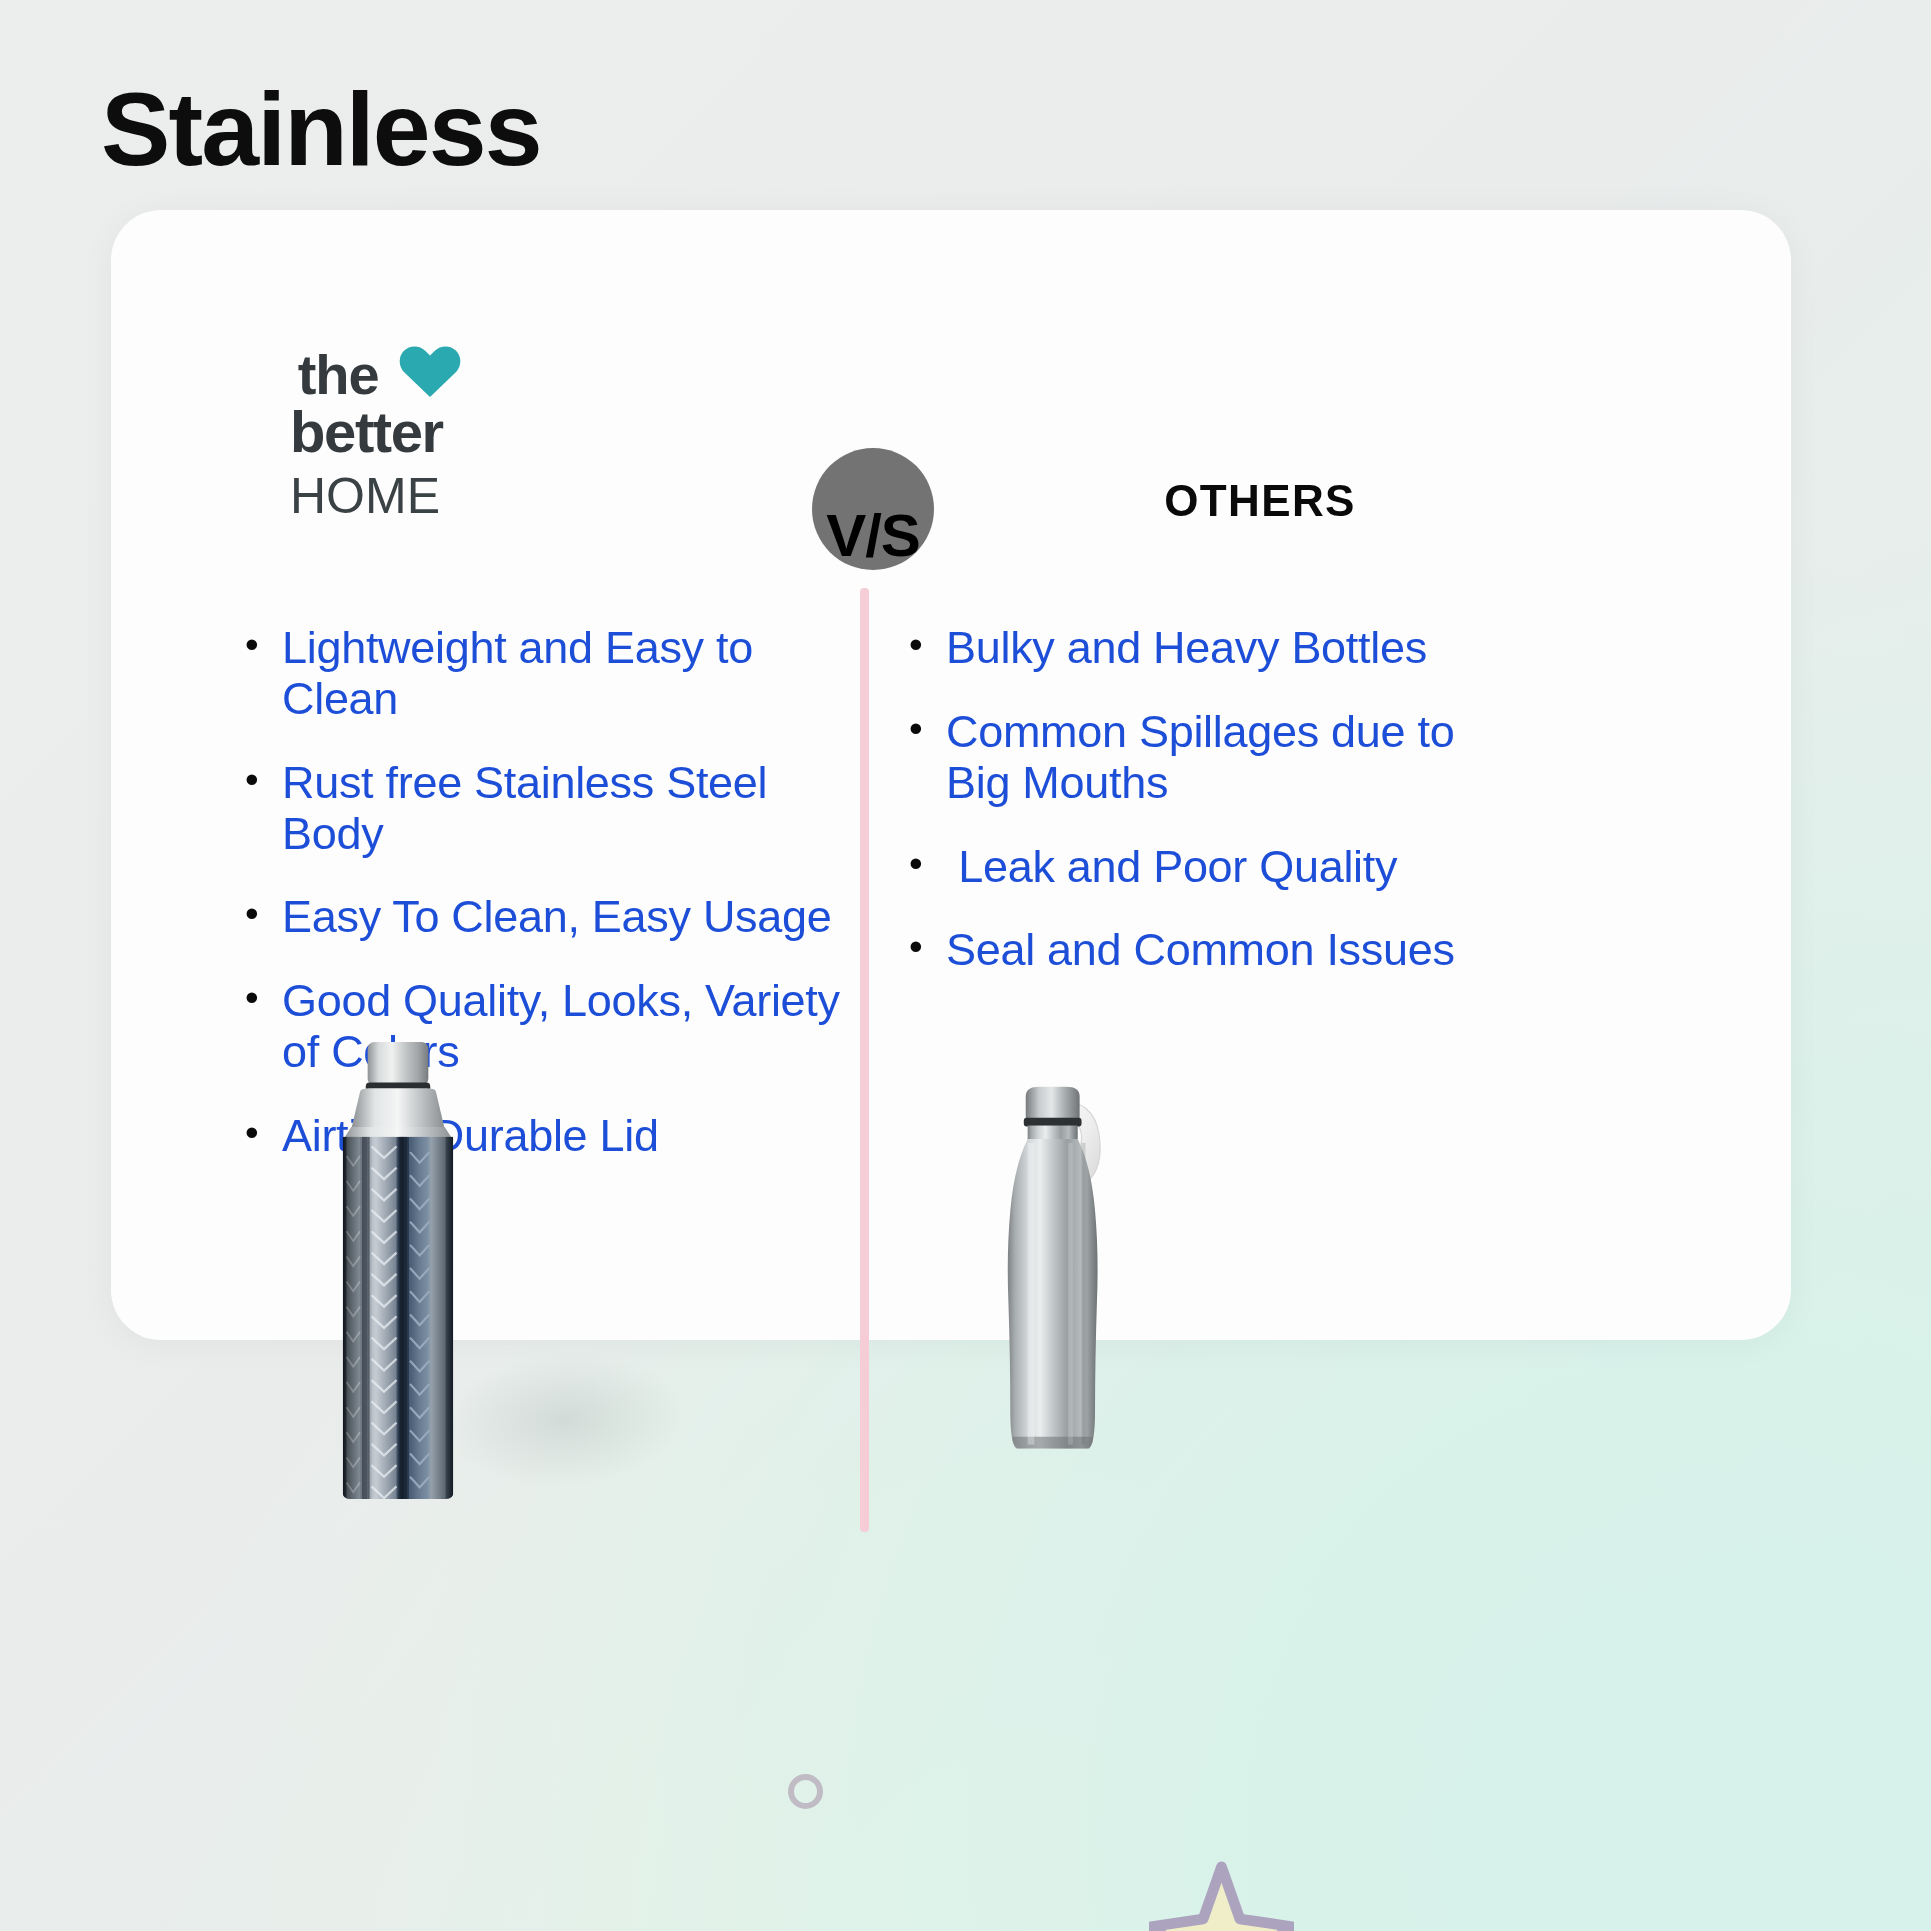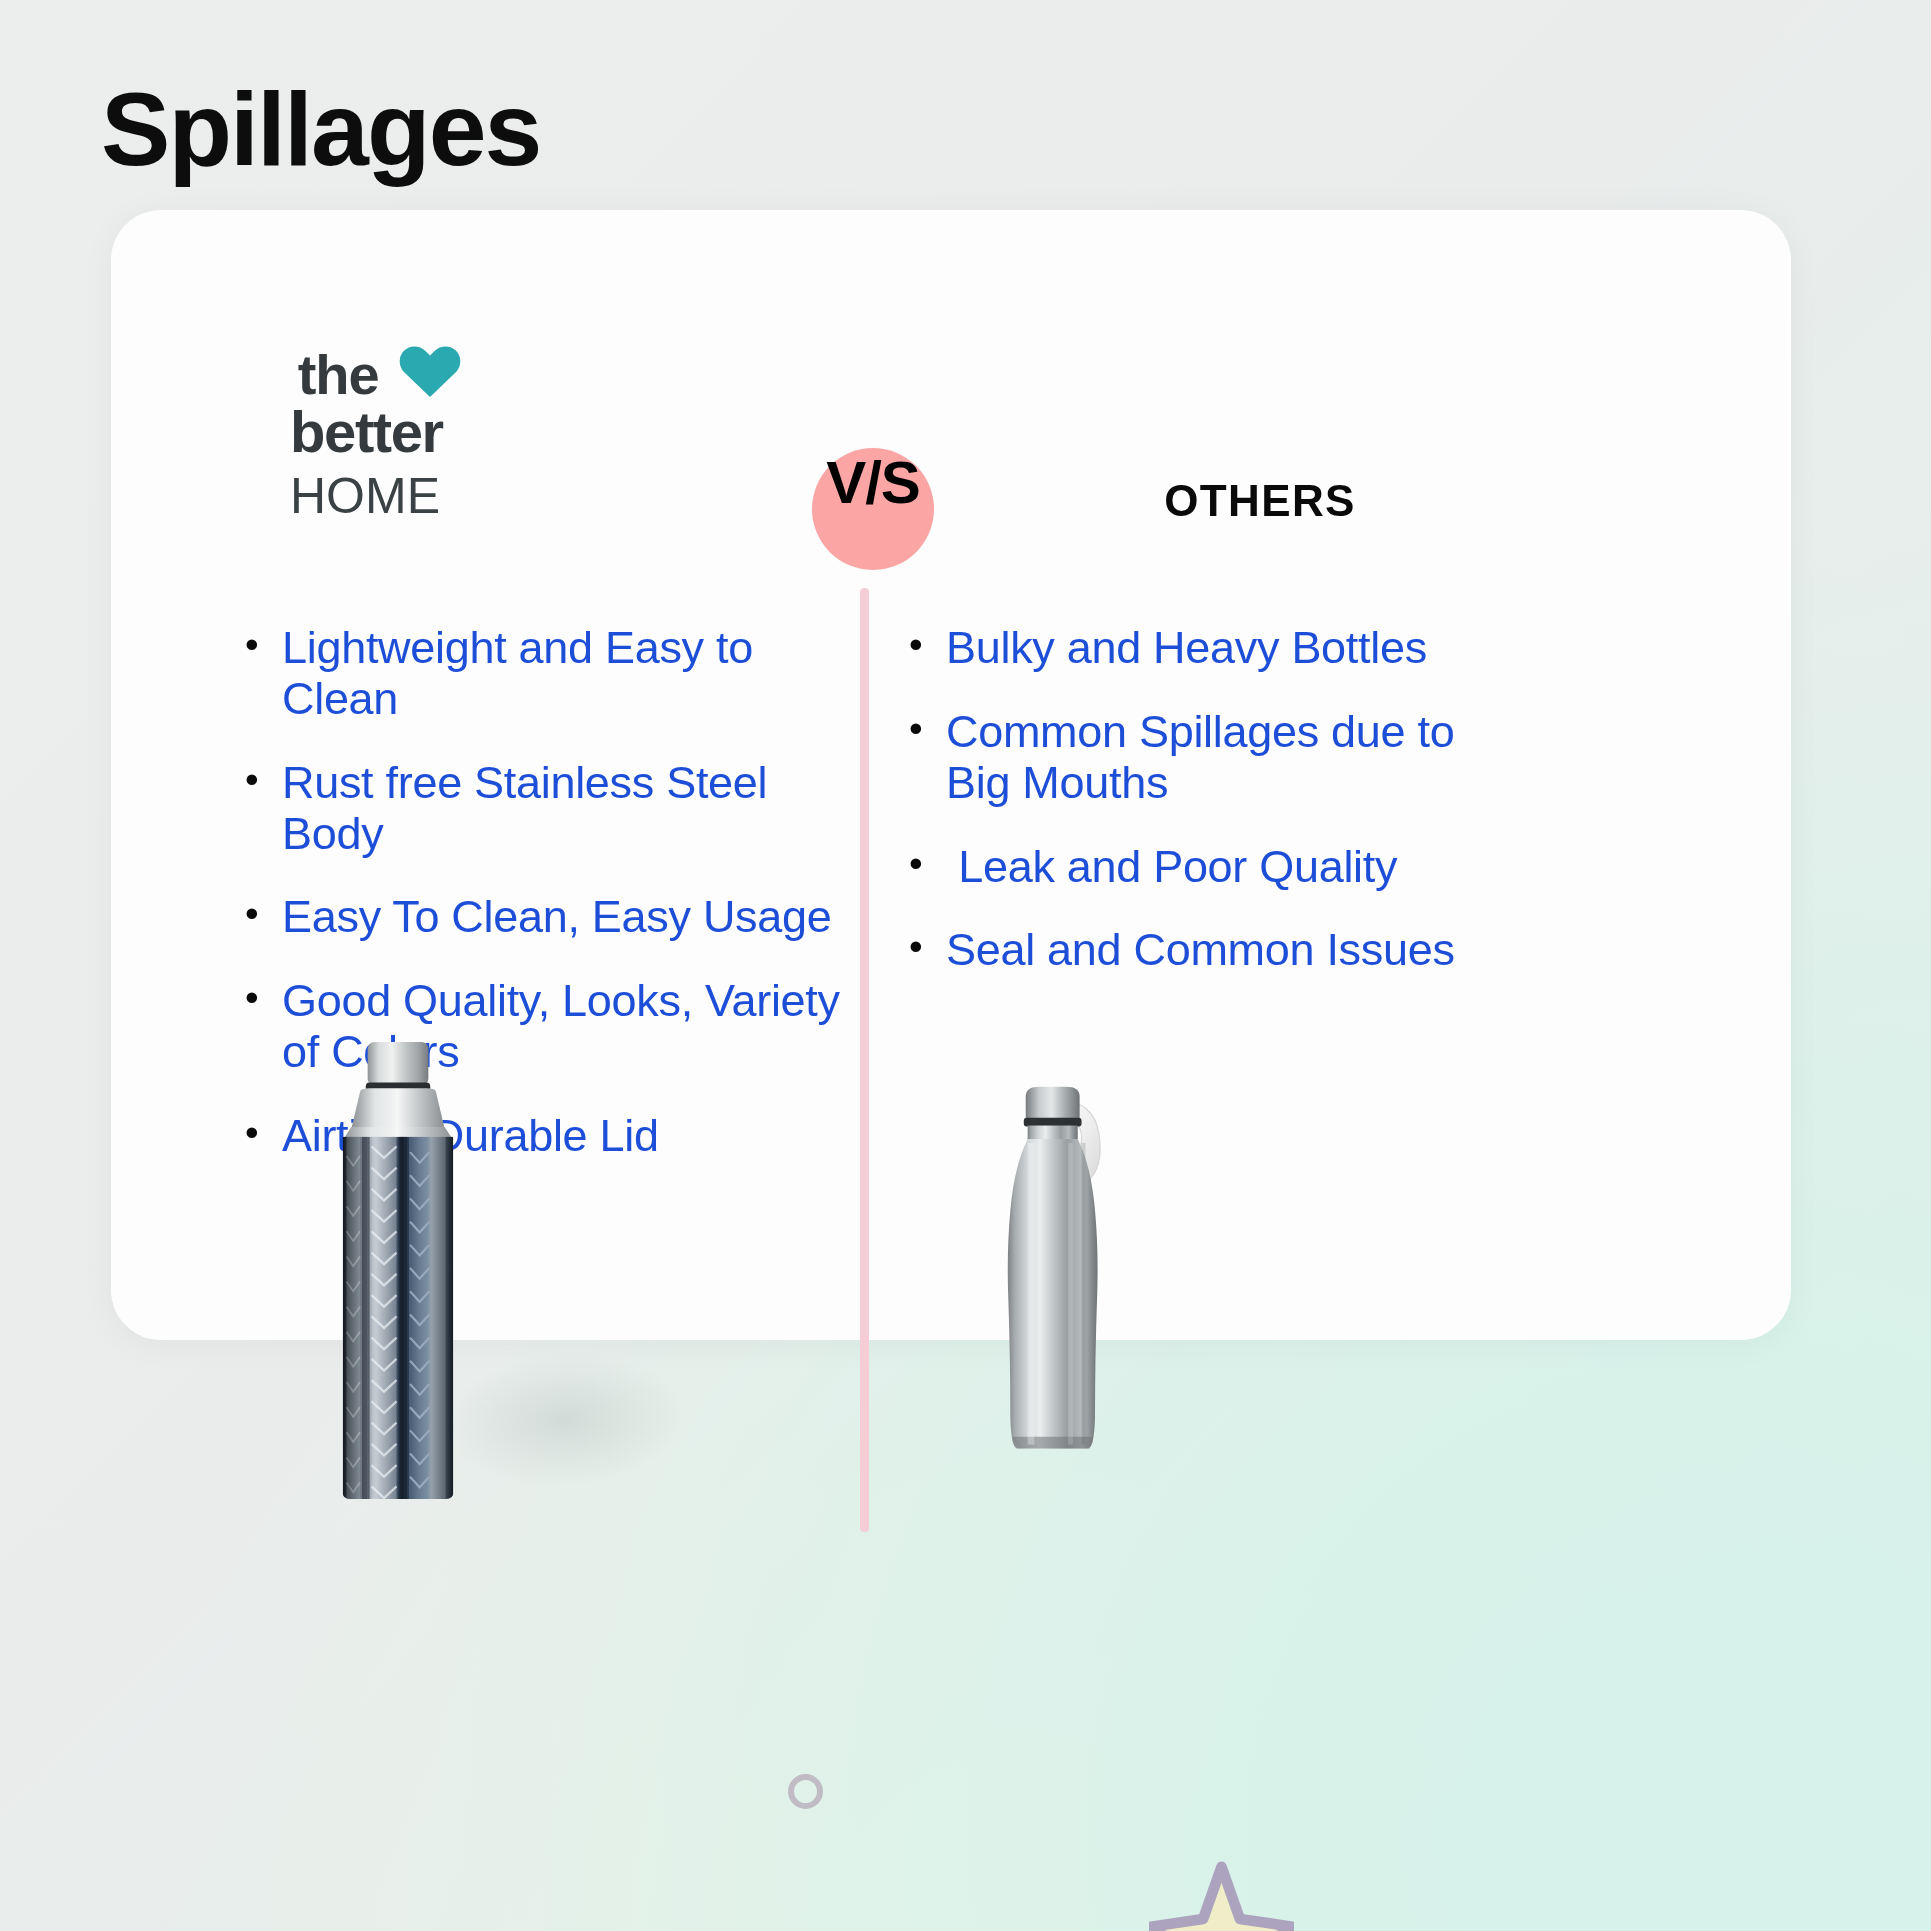--- a/index.html
+++ b/index.html
@@ -57,22 +57,22 @@
     letter-spacing:-1.4px; line-height:1;
   }
   .logo-home {
     font-size:50px; font-weight:400; color:#3b4245;
     letter-spacing:0px; line-height:1;
   }
 
   .vs-badge {
     position:absolute; left:701px; top:238px;
     width:122px; height:122px; border-radius:50%;
-    background:#fca5a5;
-    display:flex; align-items:flex-start; justify-content:center;
+    background:#737373;
+    display:flex; align-items:flex-end; justify-content:center;
     box-shadow:0 0 0 1px rgba(0,0,0,0.012);
   }
   .vs-text { font-size:60px; font-weight:bold; color:#000; letter-spacing:-1px; }
 
   .others-title {
     position:absolute; left:1004px; top:266px;
     width:290px; text-align:center;
     font-size:44px; font-weight:bold; color:#0a0a0a;
     letter-spacing:1.4px;
   }
@@ -118,21 +118,21 @@
 </style>
 </head>
 <body>
 
 <div class="bg-ring"></div>
 
 <svg class="bg-star" viewBox="0 0 150 150">
   <path d="M75 8 L94 62 L148 70 L104 100 L118 150 L75 122 L32 150 L46 100 L2 70 L56 62 Z" fill="#F0EEC9" stroke="#ACA3BE" stroke-width="11" stroke-linejoin="round"></path>
 </svg>
 
-<div class="page-title">Spillages</div>
+<div class="page-title">Stainless</div>
 
 <div class="card">
 
   <div class="brand-logo">
     <div class="logo-line1">
       <span class="logo-the">the</span>
       <svg class="logo-heart" viewBox="0 0 66 58">
         <path d="M33 57 L6 31 A16 16 0 0 1 6 9 A16 16 0 0 1 28 9 L33 14 L38 9 A16 16 0 0 1 60 9 A16 16 0 0 1 60 31 Z" fill="#2AA9B0"></path>
       </svg>
     </div>

